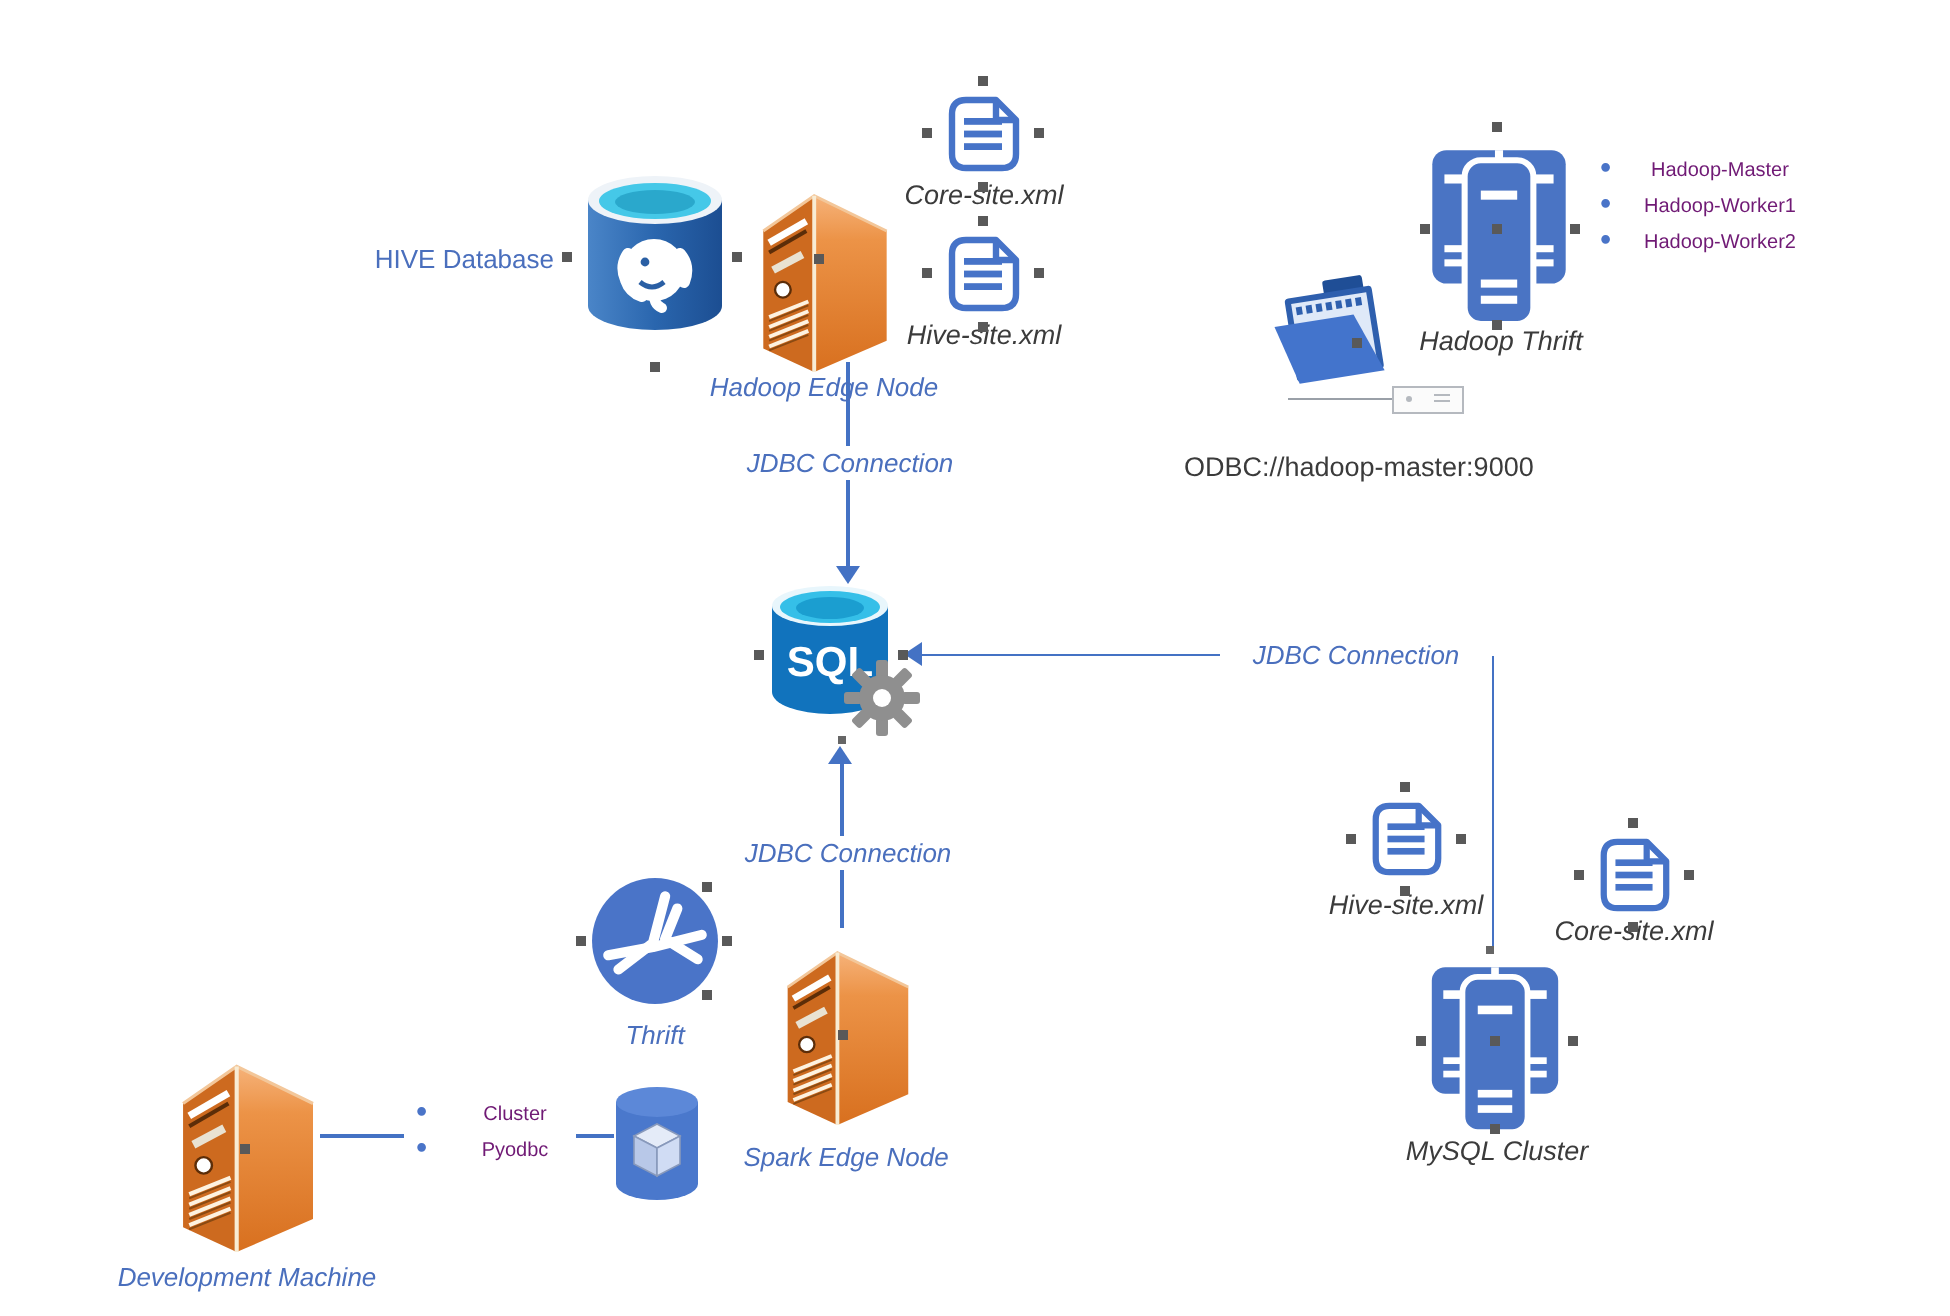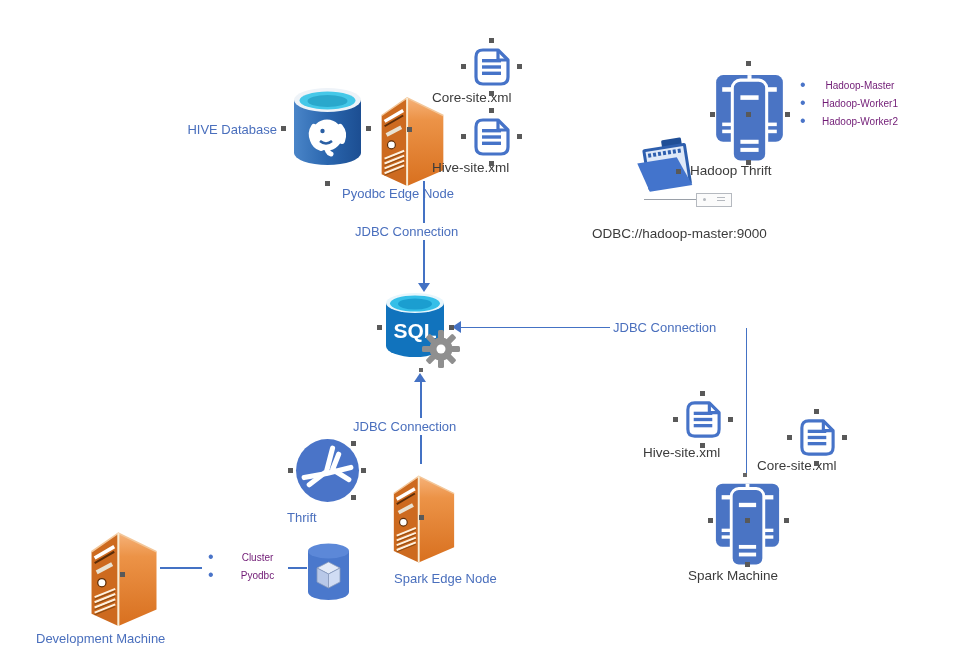--- a/index.html
+++ b/index.html
@@ -1,20 +1,20 @@
 <!DOCTYPE html>
 <html><head>
 <meta charset="utf-8">
 <style>
   html,body{margin:0;padding:0;background:#fff;}
   .canvas{position:relative;width:975px;height:658px;background:#ffffff;overflow:hidden;
           font-family:"Liberation Sans",sans-serif;}
   .lbl{position:absolute;z-index:2;color:#4a6fbd;font-size:13px;line-height:17px;}
   .lbl-dark{position:absolute;z-index:2;color:#3b3b3b;font-size:13.5px;line-height:17px;}
-  .center{}
+  .center{text-align:center;font-style:italic;}
   .right{text-align:right;}
   .pre{white-space:pre-line;}
   .whitebg{background:#fff;padding:0 3px;}
   .line{position:absolute;background:#4472c4;z-index:1;}
   .arrow{position:absolute;width:0;height:0;z-index:1;}
   .arrow-down{border-left:6px solid transparent;border-right:6px solid transparent;border-top:9px solid #4472c4;}
   .arrow-up{border-left:6px solid transparent;border-right:6px solid transparent;border-bottom:9px solid #4472c4;}
   .arrow-left{border-top:6px solid transparent;border-bottom:6px solid transparent;border-right:9px solid #4472c4;}
   .hdl{position:absolute;width:5px;height:5px;background:#595959;z-index:3;}
   .dot{position:absolute;width:4px;height:4px;background:#666;z-index:3;}
@@ -96,21 +96,21 @@
         <path d="M7 83 L27 75"></path>
     </g>
     <g stroke="#8a4a12" stroke-width="1">
       <path d="M7 70 L27 62"></path>
         <path d="M7 75 L27 67"></path>
         <path d="M7 80 L27 72"></path>
         <path d="M7 85 L27 77"></path>
     </g>
   </svg>
   <div class="hdl" style="left:407px;top:127px;"></div>
-  <div class="lbl center" style="left:342px;top:185px;width:140px;">Pyodbc Edge Node</div>
+  <div class="lbl center" style="left:342px;top:185px;width:140px;">Hadoop Edge Node</div>
 
   <svg class="icon" style="left:470px;top:46px;" width="43" height="42" viewBox="0 0 43 42">
     <path d="M28 4 H13 Q6 4 6 11 V31 Q6 38 13 38 H31 Q38 38 38 31 V14 Z" fill="#ffffff" stroke="#4673c8" stroke-width="3.2" stroke-linejoin="round"></path>
     <path d="M28 4 V14 H38" fill="none" stroke="#4673c8" stroke-width="3.2" stroke-linejoin="round"></path>
     <rect x="12" y="13" width="19" height="3.4" fill="#4673c8"></rect>
     <rect x="12" y="19.3" width="19" height="3.4" fill="#4673c8"></rect>
     <rect x="12" y="25.6" width="19" height="3.4" fill="#4673c8"></rect>
   </svg>
   <div class="hdl" style="left:461px;top:64px;"></div>
   <div class="hdl" style="left:517px;top:64px;"></div>
@@ -244,21 +244,21 @@
         <path d="M7 83 L27 75"></path>
     </g>
     <g stroke="#8a4a12" stroke-width="1">
       <path d="M7 70 L27 62"></path>
         <path d="M7 75 L27 67"></path>
         <path d="M7 80 L27 72"></path>
         <path d="M7 85 L27 77"></path>
     </g>
   </svg>
   <div class="hdl" style="left:419px;top:515px;"></div>
-  <div class="lbl center" style="left:350px;top:570px;width:146px;padding-left:44px;">Spark Edge Node</div>
+  <div class="lbl center" style="left:350px;top:570px;width:146px;">Spark Edge Node</div>
 
   <svg class="icon" style="left:682px;top:399px;" width="42" height="41" viewBox="0 0 43 42">
     <path d="M28 4 H13 Q6 4 6 11 V31 Q6 38 13 38 H31 Q38 38 38 31 V14 Z" fill="#ffffff" stroke="#4673c8" stroke-width="3.2" stroke-linejoin="round"></path>
     <path d="M28 4 V14 H38" fill="none" stroke="#4673c8" stroke-width="3.2" stroke-linejoin="round"></path>
     <rect x="12" y="13" width="19" height="3.4" fill="#4673c8"></rect>
     <rect x="12" y="19.3" width="19" height="3.4" fill="#4673c8"></rect>
     <rect x="12" y="25.6" width="19" height="3.4" fill="#4673c8"></rect>
   </svg>
   <div class="hdl" style="left:673px;top:417px;"></div>
   <div class="hdl" style="left:728px;top:417px;"></div>
@@ -290,21 +290,21 @@
     <rect x="49" y="62" width="11" height="3.5" fill="#ffffff"></rect>
     <rect x="16" y="13" width="34" height="81" rx="8" fill="#4a74c4" stroke="#ffffff" stroke-width="3"></rect>
     <rect x="24" y="28" width="18" height="4.5" fill="#ffffff"></rect>
     <rect x="24" y="72" width="18" height="4" fill="#ffffff"></rect>
     <rect x="24" y="80" width="18" height="4" fill="#ffffff"></rect>
   </svg>
   <div class="hdl" style="left:708px;top:518px;"></div>
   <div class="hdl" style="left:784px;top:518px;"></div>
   <div class="hdl" style="left:745px;top:518px;"></div>
   <div class="hdl" style="left:745px;top:562px;"></div>
-  <div class="lbl-dark center" style="left:688px;top:567px;width:121px;">Spark Machine</div>
+  <div class="lbl-dark center" style="left:688px;top:567px;width:121px;">MySQL Cluster</div>
 
   <svg class="icon" style="left:86px;top:527px;" width="75" height="99" viewBox="0 0 70 96">
     <defs>
       <linearGradient id="sgC" x1="0" y1="0" x2="0" y2="1">
         <stop offset="0" stop-color="#f6b279"></stop>
           <stop offset="0.25" stop-color="#ec9347"></stop>
           <stop offset="1" stop-color="#d8701f"></stop>
       </linearGradient>
     </defs>
     <polygon points="30,6 67,24 67,80 30,96" fill="url(#sgC)"></polygon>

